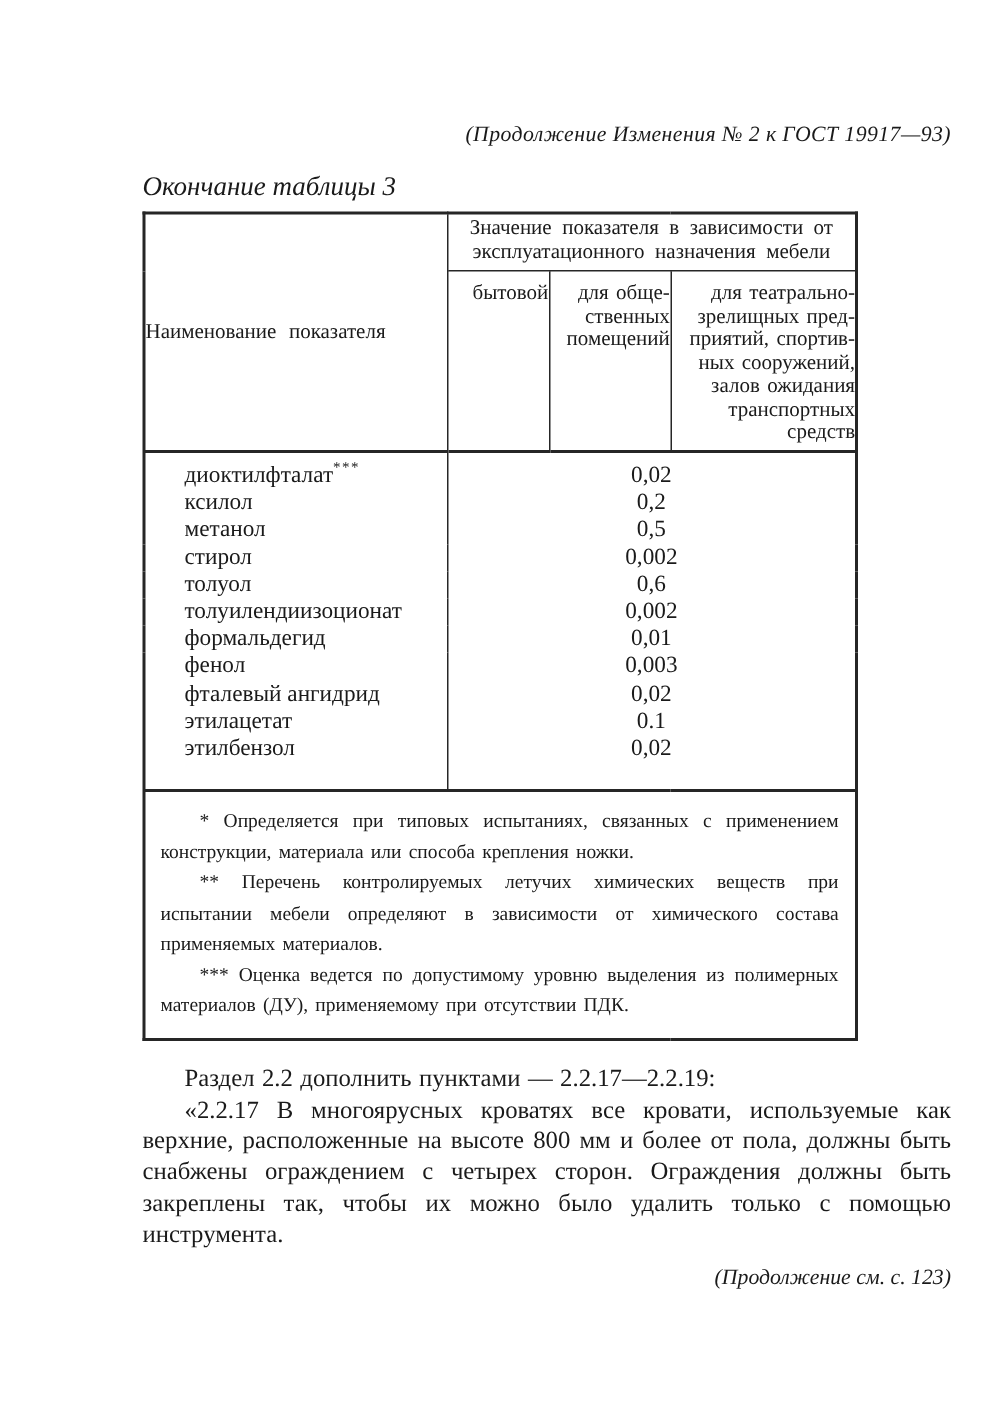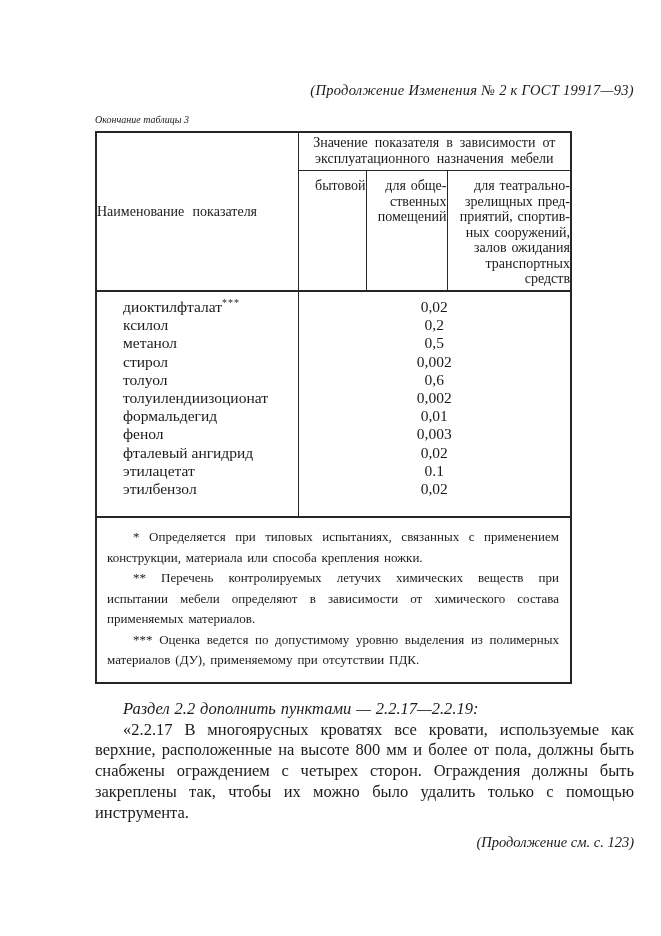--- a/index.html
+++ b/index.html
@@ -23,21 +23,21 @@
   }
   .header-note {
     font-style: italic;
     font-size: 14.5px;
     text-align: right;
     letter-spacing: 0.02em;
     white-space: nowrap;
   }
   .table-caption {
     font-style: italic;
-    font-size: 10px;
+    font-size: 18px;
     margin-top: 15px;
     margin-bottom: 6px;
   }
   table.gost-table {
     width: 475px;
     border-collapse: collapse;
     table-layout: fixed;
     border: 2px solid #262626;
   }
   table.gost-table td {
@@ -105,21 +105,21 @@
     word-spacing: 0.12em;
   }
   .para {
     margin: 0;
     font-size: 16.5px;
     line-height: 20.8px;
     text-align: justify;
     text-indent: 28px;
     word-spacing: 0.05em;
   }
-  .para.first { margin-top: 15px; font-style: italic; }
+  .para.first { margin-top: 15px; }
   .footer-note {
     font-style: italic;
     font-size: 14.5px;
     text-align: right;
     margin-top: 10px;
     white-space: nowrap;
   }
 </style>
 </head>
 <body>

